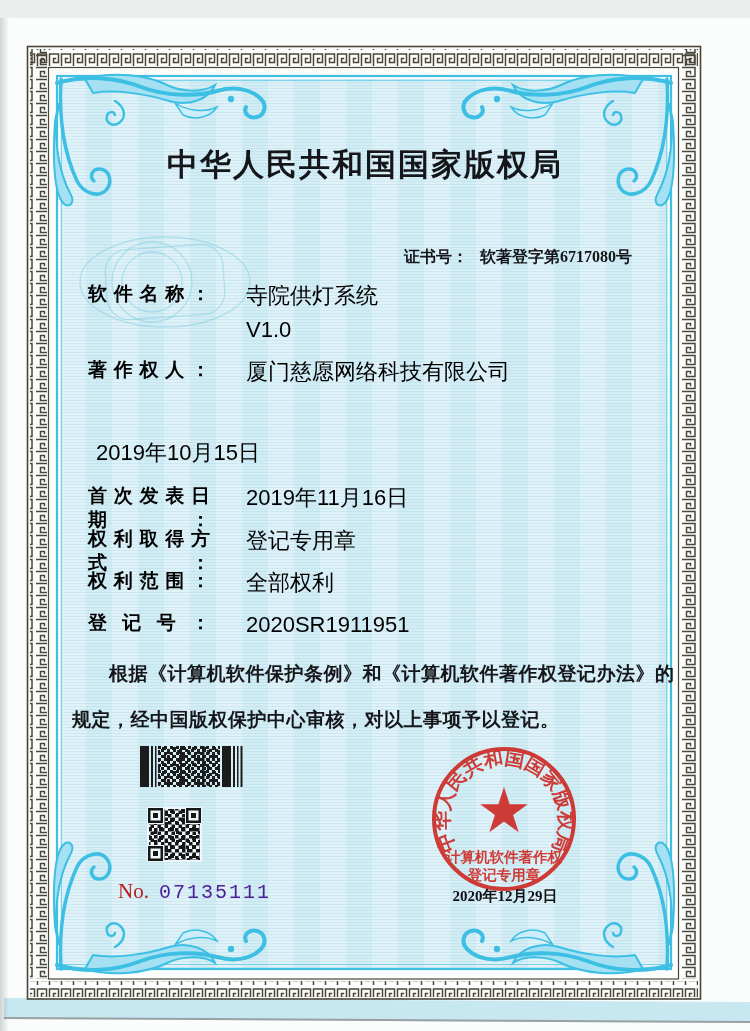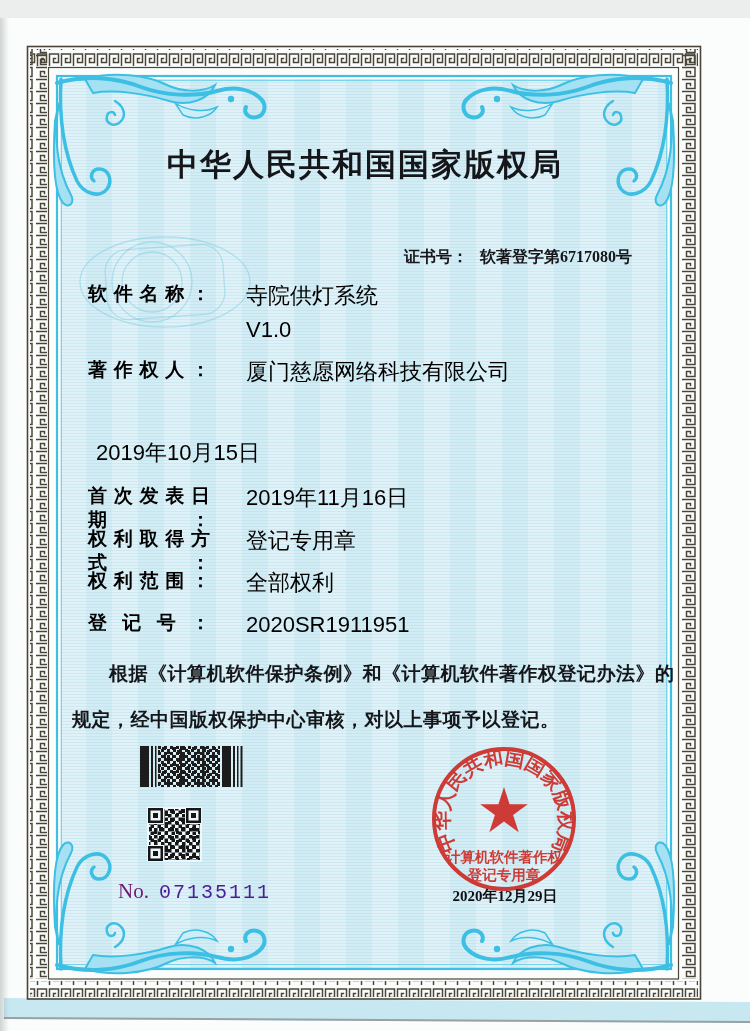--- a/index.html
+++ b/index.html
@@ -25,21 +25,21 @@
   .row{position:absolute;left:88px;display:flex;align-items:flex-start;gap:28px;}
   .flabel{
     width:122px;flex:none;font-size:19px;font-weight:700;line-height:1.25;
     text-align:justify;text-align-last:justify;-moz-text-align-last:justify;text-justify:inter-character;
   }
   .fvalue{margin-left:8px;font-size:22px;font-weight:400;line-height:1.25;}
   .fvalue .ver{display:block;margin-top:6px;}
   .statement{top:633px;left:72px;width:614px;font-size:19px;font-weight:700;line-height:46px;letter-spacing:.5px;}
   .statement .ln1{text-indent:37px;}
   .serial{top:861px;left:118px;font-size:21px;}
-  .serial .no{font-weight:400;color:#701a75;}
+  .serial .no{font-weight:400;color:#b91c1c;}
   .serial .num{font-family:Liberation Mono, monospace;font-size:20px;letter-spacing:2px;color:#4c1d95;margin-left:10px;}
   .reg-date{top:869px;left:415px;width:180px;text-align:center;font-size:15px;font-weight:700;color:#101014;}
   .graphic{position:absolute;}
   .bottom-strip{
     position:absolute;left:4px;top:982px;width:748px;height:19px;
     background:#c7e8f1;border-bottom:2px solid #99a1a3;transform:rotate(.3deg);
   }
   .scan-shadow{
     position:absolute;left:0;top:0;width:9px;height:100%;
     background:linear-gradient(90deg, rgba(110,115,115,.30), rgba(110,115,115,0));

